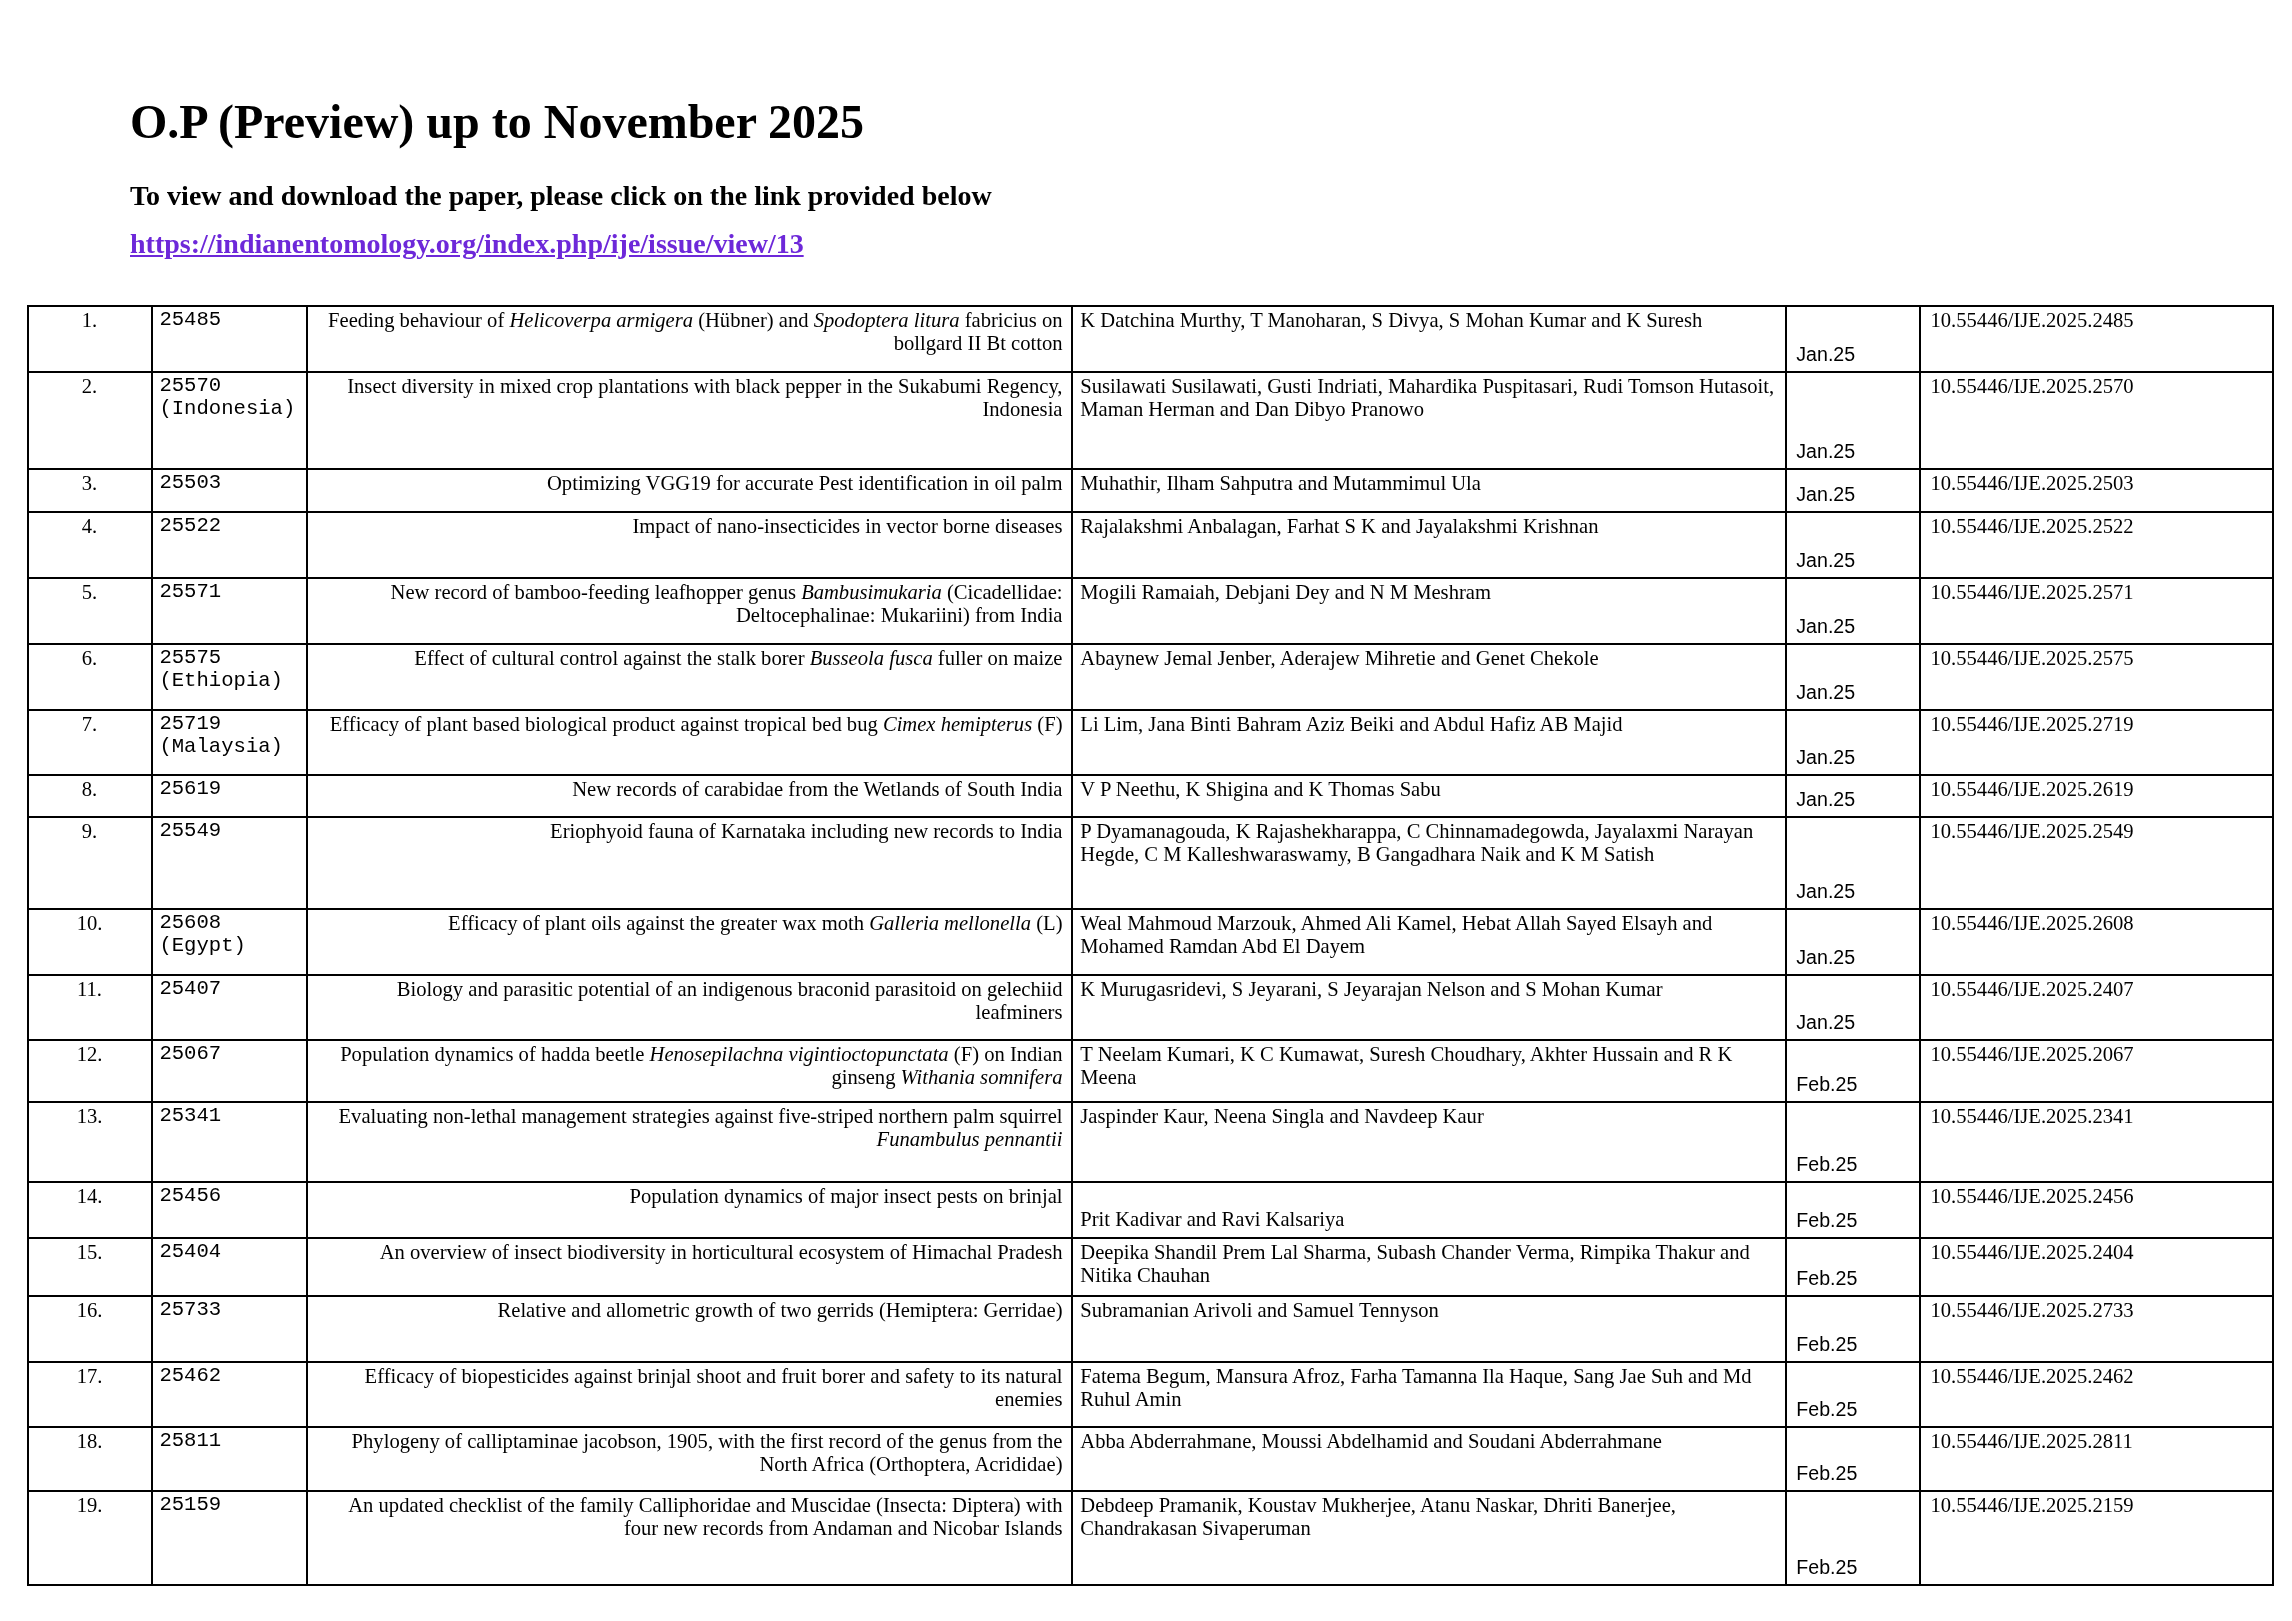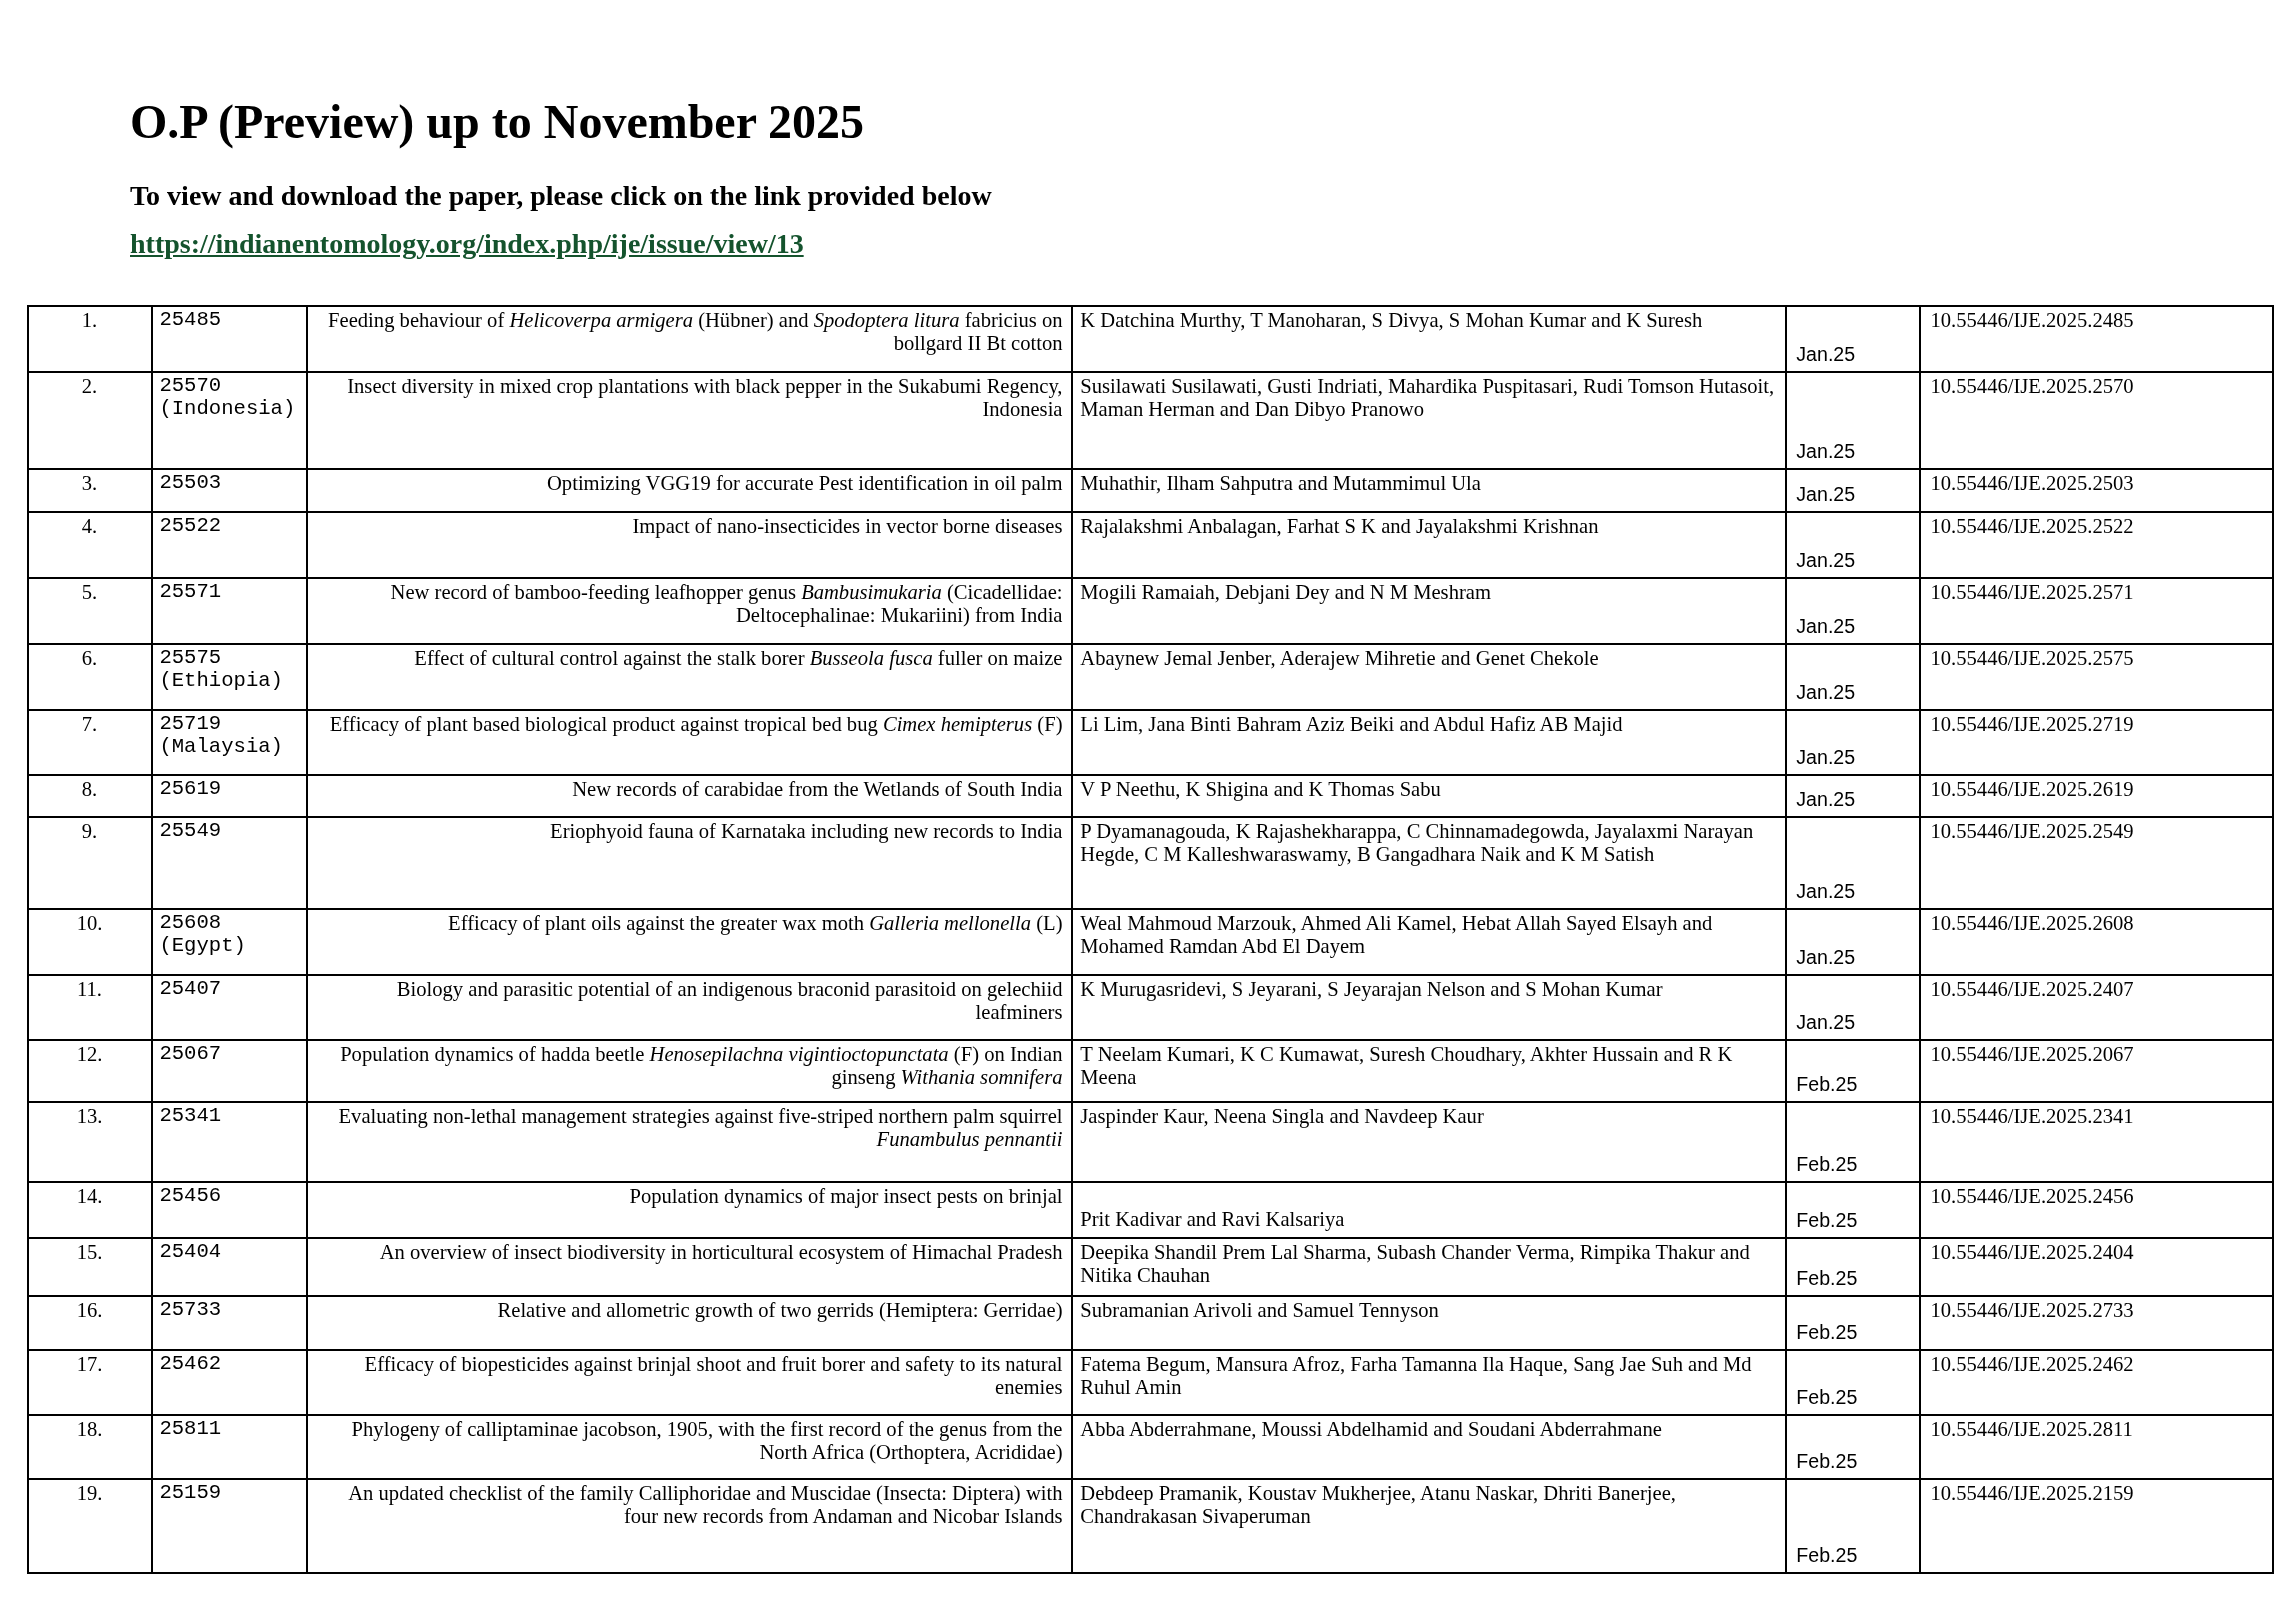--- a/index.html
+++ b/index.html
@@ -72,21 +72,21 @@
     padding-left: 9.8px;
     padding-bottom: 5.9px;
   }
   td.c-doi   { padding-left: 10px; }
 </style>
 </head>
 <body style="color: rgb(0, 0, 0);">
 
 <div class="doc-title">O.P (Preview) up to November 2025</div>
 <div class="doc-subtitle">To view and download the paper, please click on the link provided below</div>
-<a class="doc-link" style="color: #14532d;">https://indianentomology.org/index.php/ije/issue/view/13</a>
+<a class="doc-link" style="color: #6d28d9;">https://indianentomology.org/index.php/ije/issue/view/13</a>
 
 <table class="papers">
   <colgroup>
     <col style="width:124px">
     <col style="width:155px">
     <col style="width:765px">
     <col style="width:714px">
     <col style="width:134px">
     <col style="width:353px">
   </colgroup>
@@ -239,21 +239,21 @@
       <tr style="height: 58px;">
         <td class="c-num">15.</td>
         <td class="c-id">
           <div>25404</div>
         </td>
         <td class="c-title"><span>An overview of insect biodiversity in horticultural ecosystem of Himachal Pradesh</span></td>
         <td class="c-authors">Deepika Shandil Prem Lal Sharma, Subash Chander Verma, Rimpika Thakur and Nitika Chauhan</td>
         <td class="c-date">Feb.25</td>
         <td class="c-doi">10.55446/IJE.2025.2404</td>
       </tr>
-      <tr style="height: 54px;">
+      <tr style="height: 66px;">
         <td class="c-num">16.</td>
         <td class="c-id">
           <div>25733</div>
         </td>
         <td class="c-title"><span>Relative and allometric growth of two gerrids (Hemiptera: Gerridae)</span></td>
         <td class="c-authors">Subramanian Arivoli and Samuel Tennyson</td>
         <td class="c-date">Feb.25</td>
         <td class="c-doi">10.55446/IJE.2025.2733</td>
       </tr>
       <tr style="height: 65px;">

